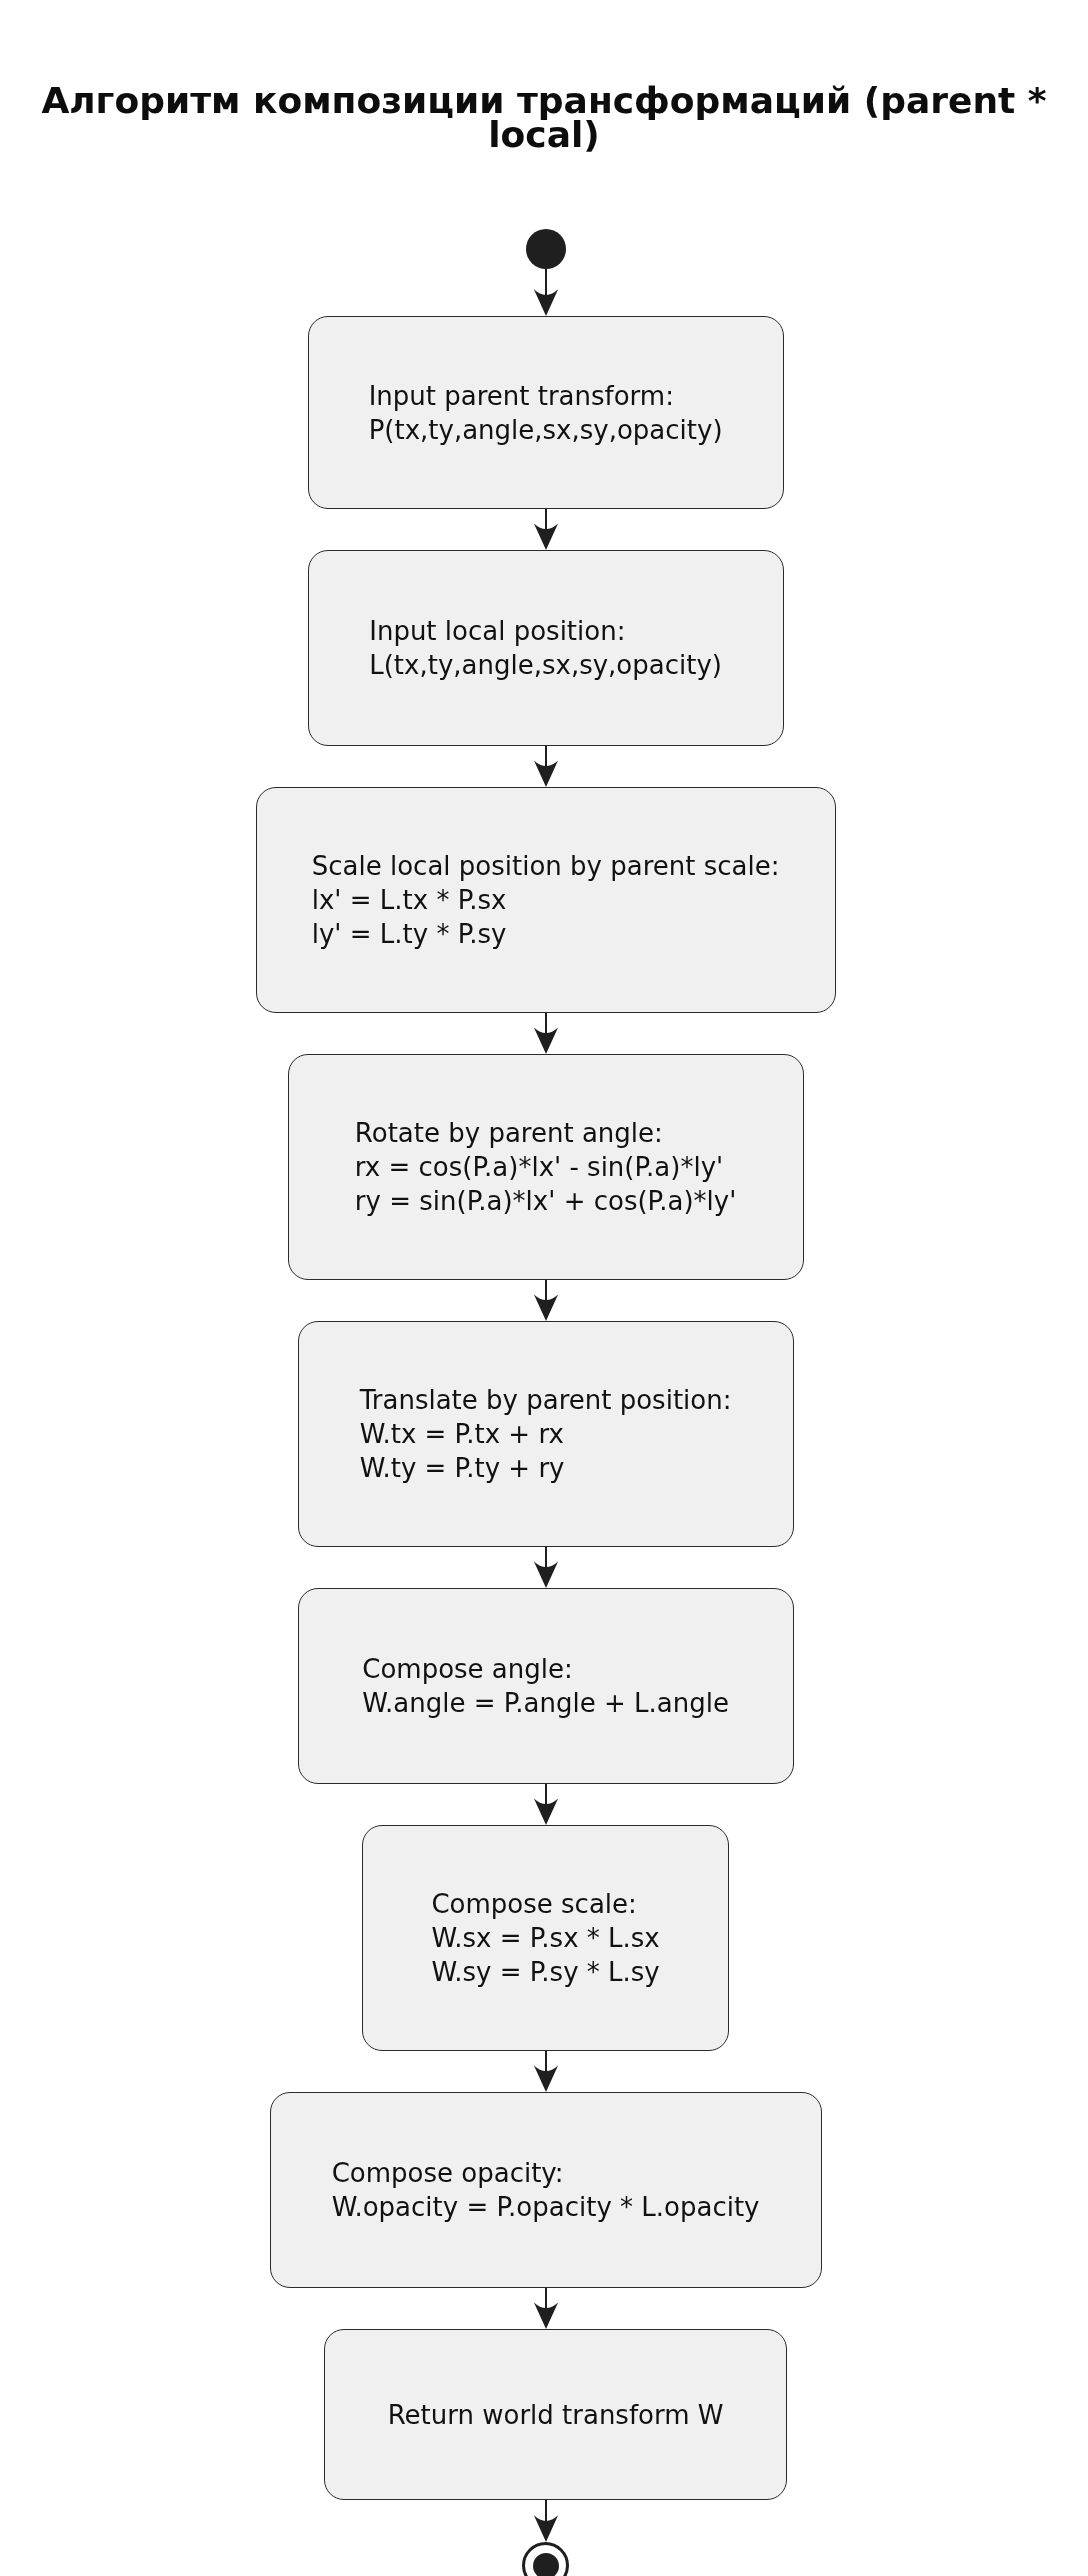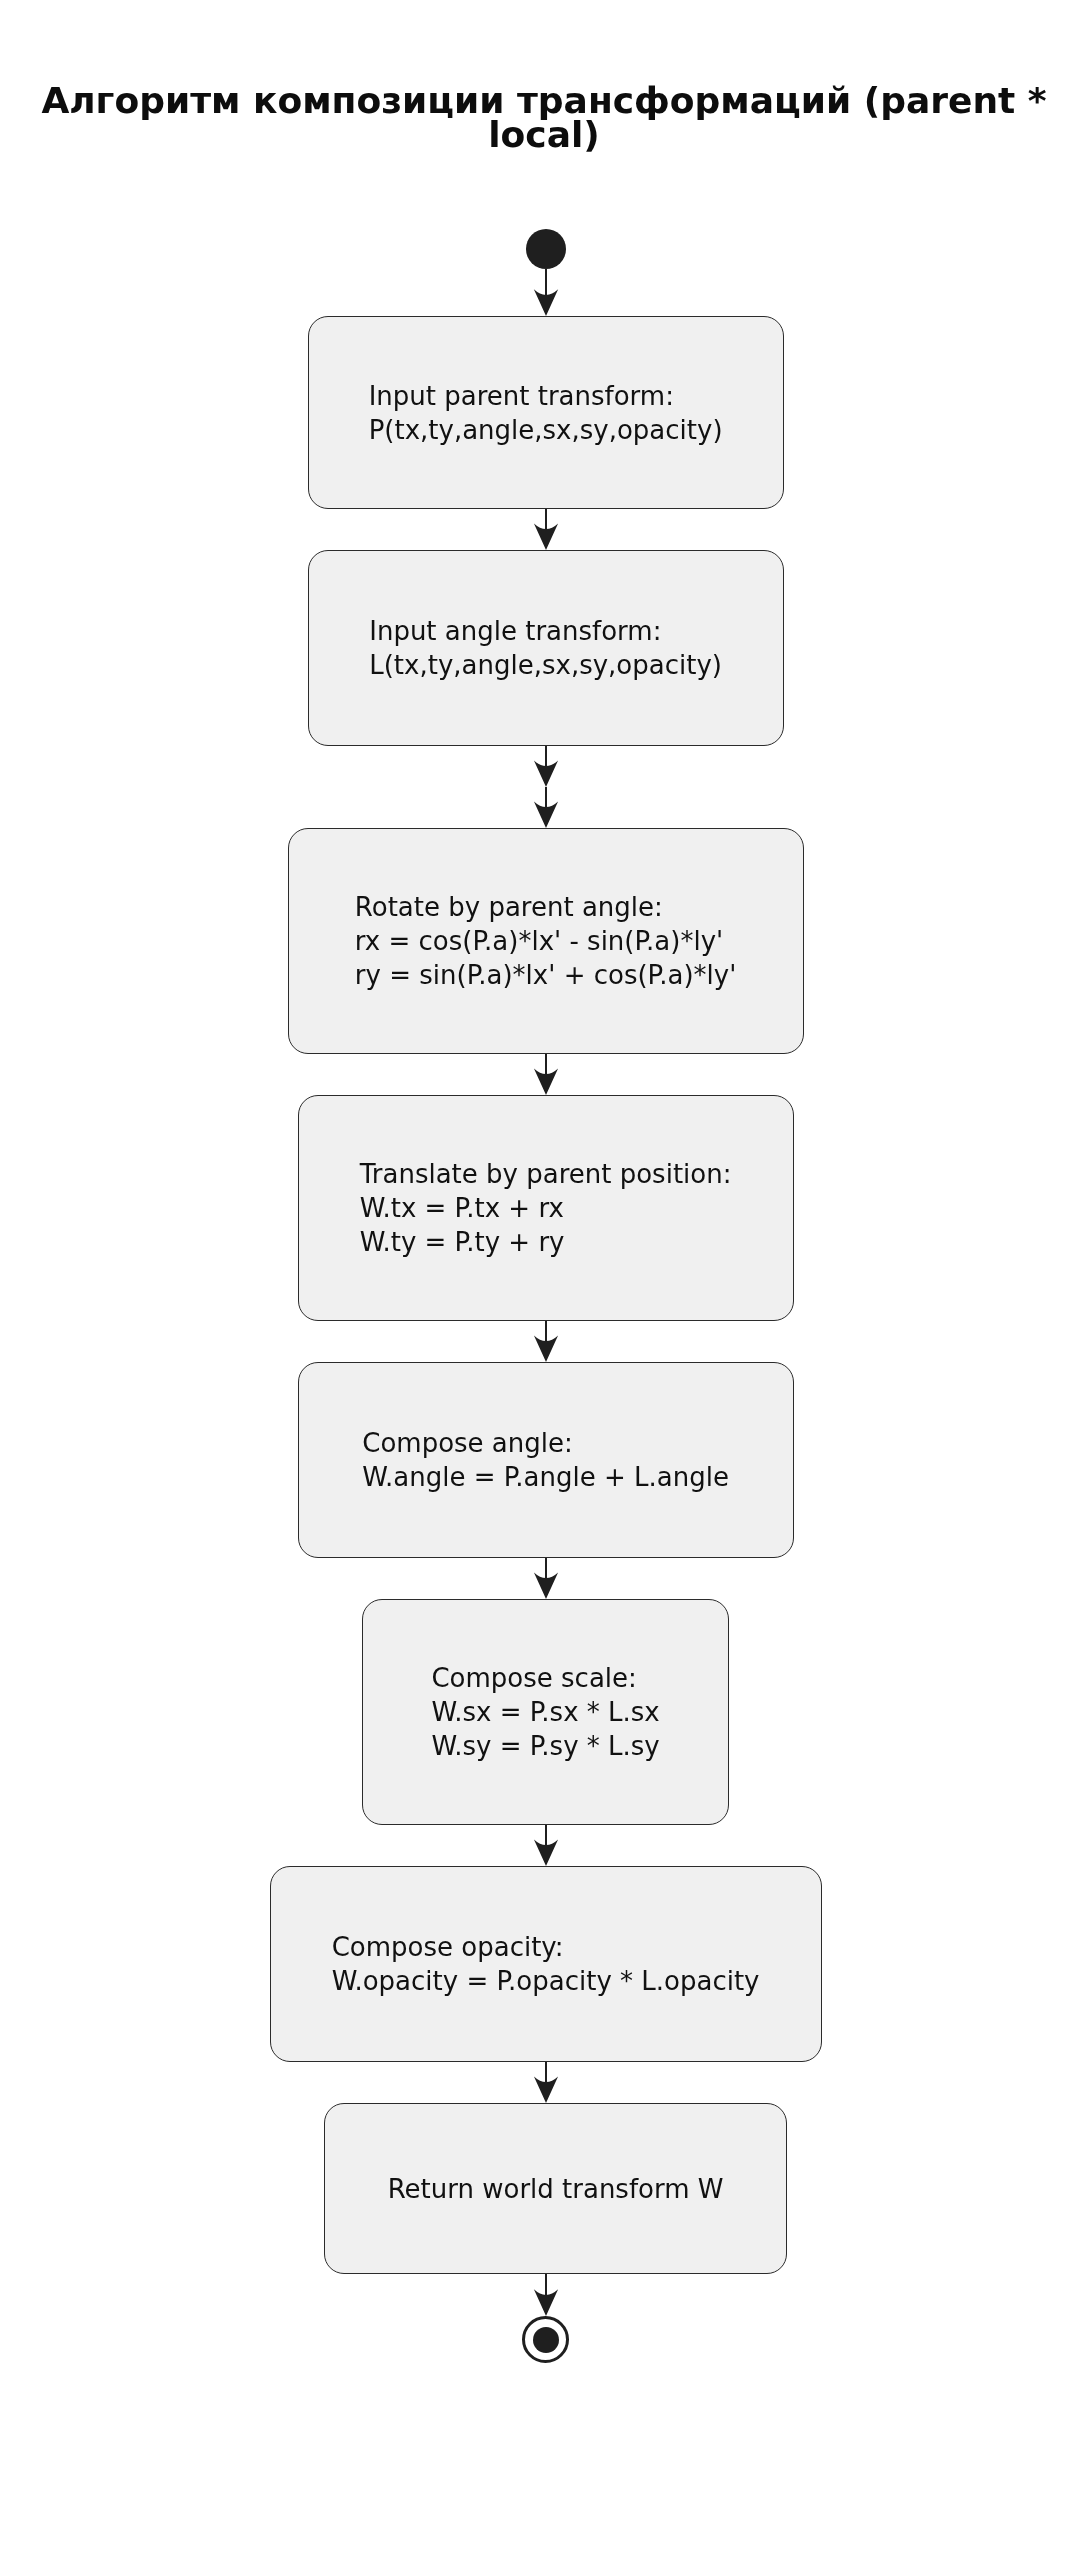--- a/index.html
+++ b/index.html
@@ -117,29 +117,34 @@
       <div class="node-text">Input parent transform:
 P(tx,ty,angle,sx,sy,opacity)</div>
     </div>
 
     <svg class="conn" width="26" height="41" viewBox="0 0 32 51">
       <path class="shaft" d="M16 0 V28"></path>
       <path class="head" d="M1 18 Q16 32 31 18 L16 51 Z"></path>
     </svg>
 
     <div class="node b2">
-      <div class="node-text">Input angle transform:
+      <div class="node-text">Input local position:
 L(tx,ty,angle,sx,sy,opacity)</div>
     </div>
 
     <svg class="conn" width="26" height="41" viewBox="0 0 32 51">
       <path class="shaft" d="M16 0 V28"></path>
       <path class="head" d="M1 18 Q16 32 31 18 L16 51 Z"></path>
     </svg>
 
+    <div class="node b3">
+      <div class="node-text">Scale local position by parent scale:
+lx' = L.tx * P.sx
+ly' = L.ty * P.sy</div>
+    </div>
 
     <svg class="conn" width="26" height="41" viewBox="0 0 32 51">
       <path class="shaft" d="M16 0 V28"></path>
       <path class="head" d="M1 18 Q16 32 31 18 L16 51 Z"></path>
     </svg>
 
     <div class="node b4">
       <div class="node-text">Rotate by parent angle:
 rx = cos(P.a)*lx' - sin(P.a)*ly'
 ry = sin(P.a)*lx' + cos(P.a)*ly'</div>

